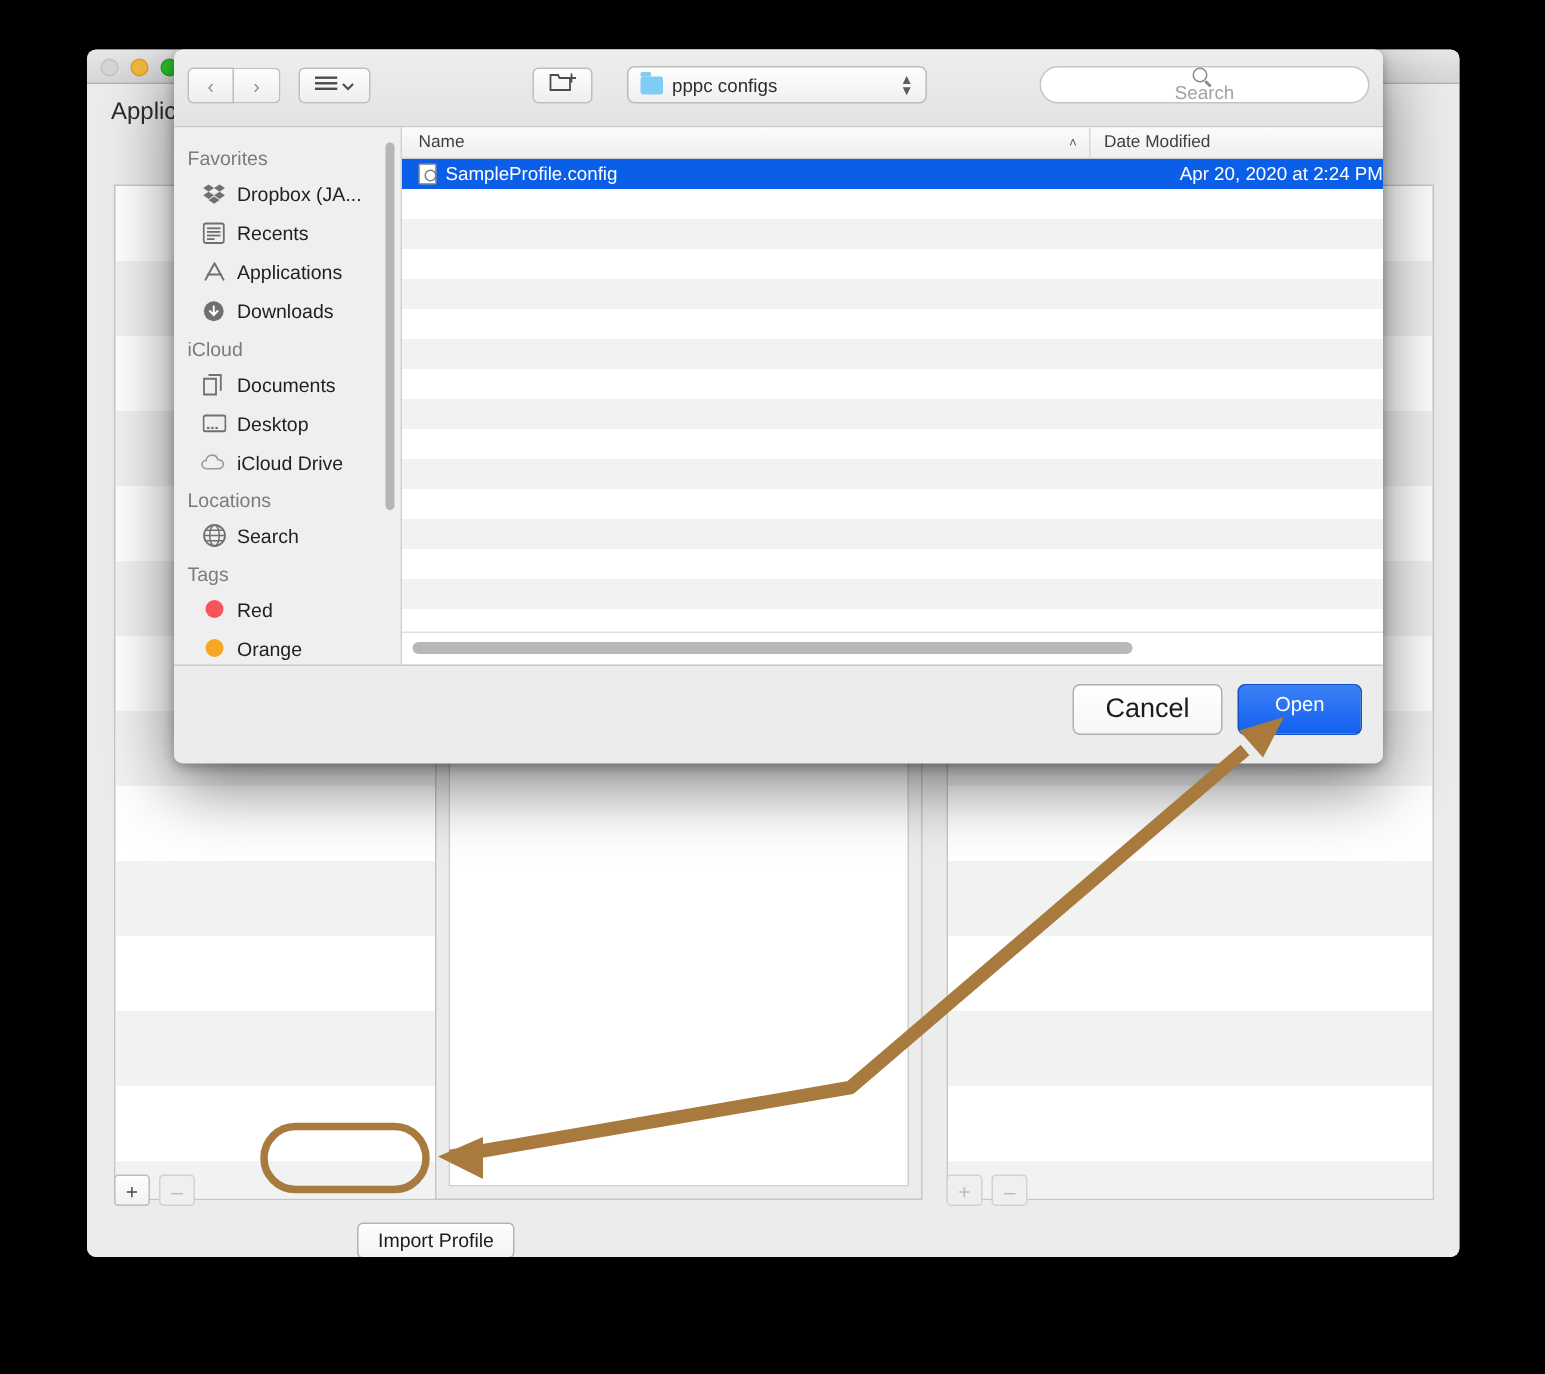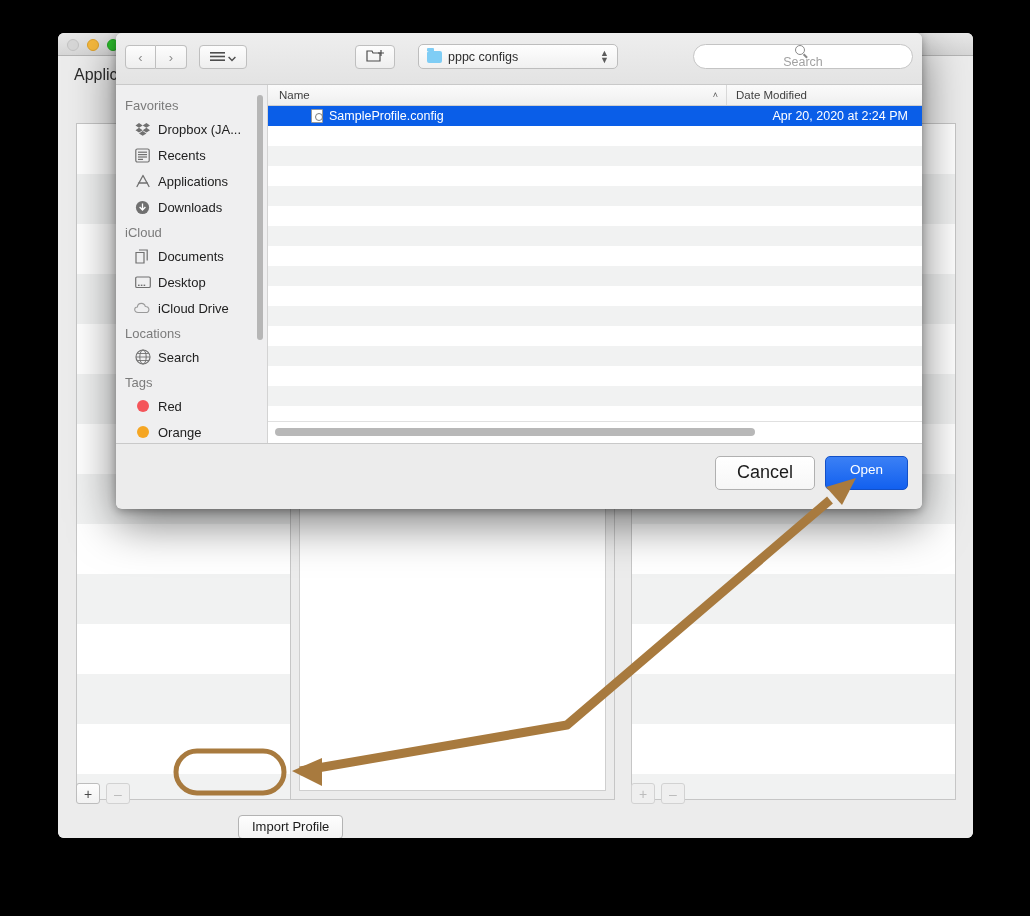--- a/index.html
+++ b/index.html
@@ -218,22 +218,22 @@
     border-bottom:1px solid #cfcfcf;
     font-size: 11.5px; color:#3f3f3f;
   }
   .fl-col-name { width: 459px; padding: 4px 0 13px 11px; position:relative; border-right:1px solid #d8d8d8; }
   .sort-caret { position:absolute; right: 8px; top: 5px; font-size: 9px; color:#5d5d5d; }
   .fl-col-date { flex:1; padding: 4px 0 0 9px; }
   .fl-rows { position:absolute; top:21px; left:0; right:0; bottom:22px; overflow:hidden; }
   .fl-row { height: 20px; display:flex; align-items:center; font-size:12.5px; }
   .fl-row.alt { background:#f1f2f2; }
   .fl-row.sel { background:#0a5ee8; color:#fff; }
-  .fl-name { width: 459px; padding-left: 11px; display:flex; align-items:center; gap:6px;margin-left:32px; }
-  .fl-date { flex:1; text-align:right; padding-right: 14px; color:#2b2b2b; }
+  .fl-name { width: 459px; padding-left: 11px; display:flex; align-items:center; gap:6px; }
+  .fl-date { flex:1; text-align:right; color:#2b2b2b; }
   .fl-row.sel .fl-date { color:#fff; }
   .doc-ico {
     width: 12px; height: 14px; background:#fff;
     border:1px solid #9a9a9a; border-radius:1px; position:relative; flex:none;
   }
   .doc-ico:after {
     content:""; position:absolute; left:2.5px; top:2.5px;
     width:6px; height:6px; border-radius:50%; border:1.4px solid #7d7d7d;
   }
   .h-scroll-track {

